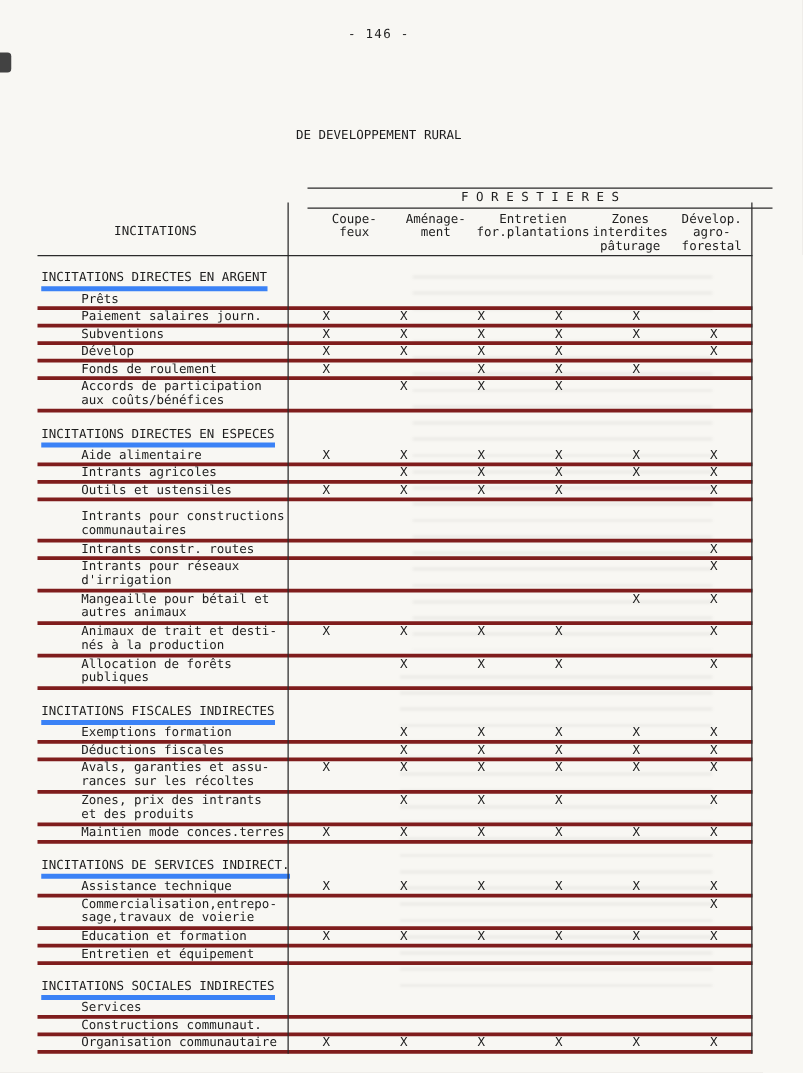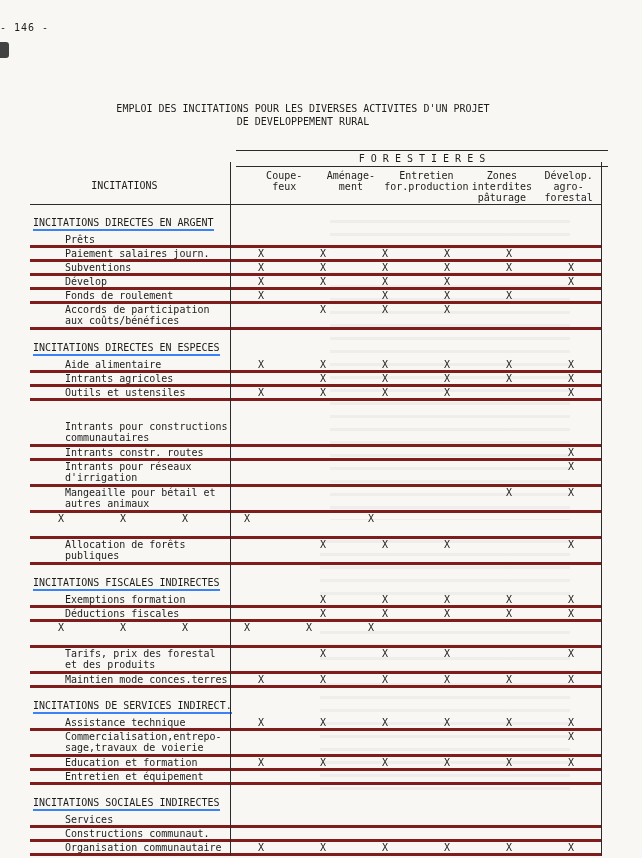--- a/index.html
+++ b/index.html
@@ -3,87 +3,86 @@
 <meta charset="utf-8">
 <style>
   * { margin:0; padding:0; box-sizing:border-box; }
   html,body { background:#e8e6e1; }
   .page {
     position:relative; width:642px; height:858px;
     background:#f8f7f3; overflow:hidden;
     font-family:"DejaVu Sans Mono","Liberation Mono",monospace;
     font-size:10px; color:#1d1d1d;
   }
-  .page-number { position:absolute; top:22px; left:0; width:606px; letter-spacing:1px; }
+  .page-number { position:absolute; top:22px; left:0; width:606px; text-align:center; letter-spacing:1px; }
   .doc-title { position:absolute; top:102px; left:0; width:606px; text-align:center; line-height:13px; }
   .edge-smudge { position:absolute; left:0; top:42px; width:9px; height:16px; background:#222; border-radius:0 3px 3px 0; opacity:.85; }
   .bleed { position:absolute; pointer-events:none; filter:blur(.7px);
     background:repeating-linear-gradient(180deg, rgba(70,70,70,.05) 0 3px, transparent 3px 13px); }
   .bleed.b1 { left:330px; top:220px; width:240px; height:300px; }
   .bleed.b2 { left:320px; top:540px; width:250px; height:250px; }
 
   .table-wrap { position:absolute; left:30px; top:148px; width:572px; padding-top:57px; }
   .group-header {
-    position:absolute; top:2px; left:206px; width:372px; height:17px;
+    position:absolute; top:2px; left:216px; width:372px; height:17px;
     border-top:1px solid #2b2b2b; border-bottom:1px solid #2b2b2b;
     text-align:center; line-height:16px;
   }
   .col-headers {
     position:absolute; top:19px; left:0; width:572px; height:38px;
     border-bottom:1px solid #2b2b2b; display:flex;
   }
   .left-header { width:200px; align-self:center; text-align:center; }
   .cols { width:372px; display:flex;margin-left:32px; }
   .col-h { flex:1 1 0; text-align:center; line-height:11px; padding-top:3px; white-space:nowrap; }
 
   .tbody { position:relative; width:572px; }
   .tbody::before { content:""; position:absolute; left:200px; top:-55px; bottom:0; width:1px; background:#2b2b2b; }
   .tbody::after  { content:""; position:absolute; left:571px; top:-55px; bottom:0; width:1px; background:#2b2b2b; }
 
   .section-row { margin-top:12px; margin-bottom:3px; padding-left:3px; height:14px; }
-  .section-title { border-bottom:2px solid #3b82f6; padding-bottom:1px; }
+  .section-title { border-bottom:4px solid #3b82f6; padding-bottom:1px; }
 
   .row { display:flex; align-items:flex-start; border-bottom:3px solid #7f1d1d; min-height:13px; }
   .row.tall { min-height:26px; }
-  .row.gap-after { margin-bottom:20px; }
+  .row.gap-after { margin-bottom:7px; }
   .row-label { width:200px; flex:0 0 200px; padding-left:35px; line-height:11px; }
   .cell { flex:0 0 62px; width:62px; text-align:center; }
 </style>
 </head>
 <body>
 
 <div class="page">
 
   <div class="edge-smudge"></div>
   <div class="bleed b1"></div>
   <div class="bleed b2"></div>
 
   <div class="page-number">- 146 -</div>
 
   <div class="doc-title">
-    <div>EMPLOI DES INCITATIONS POUR LES DIVERSES ACTIVITES D'UN PROJET</div>
     <div>DE DEVELOPPEMENT RURAL</div>
   </div>
 
   <div class="table-wrap">
     <div class="group-header">F O R E S T I E R E S</div>
     <div class="col-headers">
       <div class="left-header">INCITATIONS</div>
       <div class="cols">
           <div class="col-h">
             <div>Coupe-</div>
             <div>feux</div>
           </div>
           <div class="col-h">
             <div>Aménage-</div>
             <div>ment</div>
           </div>
           <div class="col-h">
             <div>Entretien</div>
-            <div>for.production</div>
+            <div>for.plantations</div>
           </div>
           <div class="col-h">
             <div>Zones</div>
             <div>interdites</div>
             <div>pâturage</div>
           </div>
           <div class="col-h">
             <div>Dévelop.</div>
             <div>agro-</div>
             <div>forestal</div>
@@ -234,20 +233,24 @@
             <div>autres animaux</div>
           </div>
           <div class="cell"></div>
           <div class="cell"></div>
           <div class="cell"></div>
           <div class="cell"></div>
           <div class="cell">X</div>
           <div class="cell">X</div>
         </div>
         <div class="row tall">
+          <div class="row-label">
+            <div>Animaux de trait et desti-</div>
+            <div>nés à la production</div>
+          </div>
           <div class="cell">X</div>
           <div class="cell">X</div>
           <div class="cell">X</div>
           <div class="cell">X</div>
           <div class="cell"></div>
           <div class="cell">X</div>
         </div>
         <div class="row tall">
           <div class="row-label">
             <div>Allocation de forêts</div>
@@ -277,30 +280,34 @@
             <div>Déductions fiscales</div>
           </div>
           <div class="cell"></div>
           <div class="cell">X</div>
           <div class="cell">X</div>
           <div class="cell">X</div>
           <div class="cell">X</div>
           <div class="cell">X</div>
         </div>
         <div class="row tall">
-          <div class="cell">X</div>
-          <div class="cell">X</div>
-          <div class="cell">X</div>
-          <div class="cell">X</div>
-          <div class="cell">X</div>
-          <div class="cell">X</div>
-        </div>
-        <div class="row tall">
-          <div class="row-label">
-            <div>Tarifs, prix des forestal</div>
+          <div class="row-label">
+            <div>Avals, garanties et assu-</div>
+            <div>rances sur les récoltes</div>
+          </div>
+          <div class="cell">X</div>
+          <div class="cell">X</div>
+          <div class="cell">X</div>
+          <div class="cell">X</div>
+          <div class="cell">X</div>
+          <div class="cell">X</div>
+        </div>
+        <div class="row tall">
+          <div class="row-label">
+            <div>Zones, prix des intrants</div>
             <div>et des produits</div>
           </div>
           <div class="cell"></div>
           <div class="cell">X</div>
           <div class="cell">X</div>
           <div class="cell">X</div>
           <div class="cell"></div>
           <div class="cell">X</div>
         </div>
         <div class="row">

